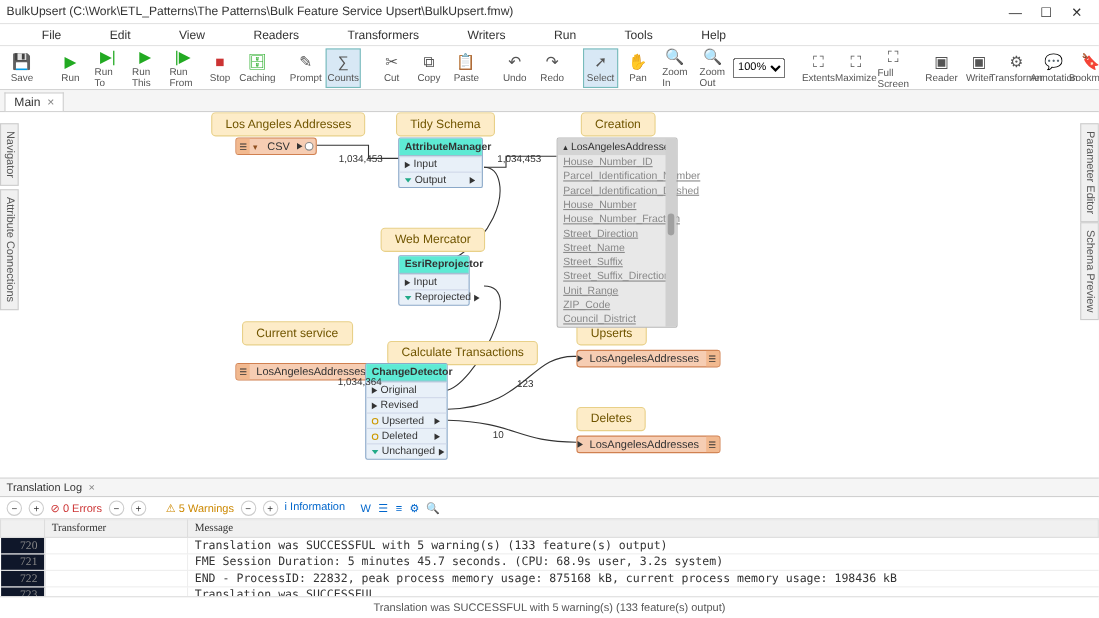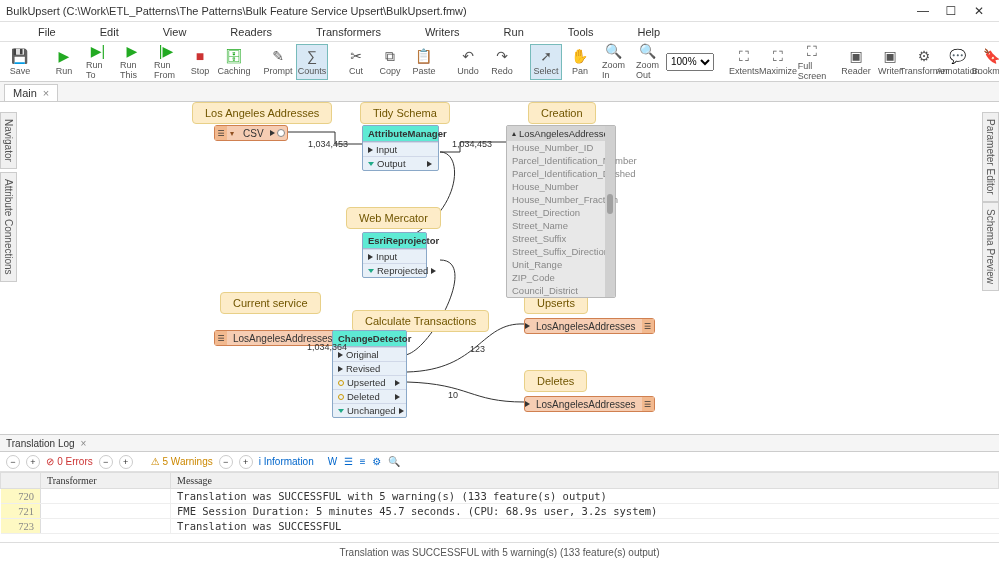--- a/index.html
+++ b/index.html
@@ -40,40 +40,40 @@
 .xform .hdr { background:#5eead4; padding:2px 5px; font-weight:700; border-bottom:1px solid #a8b8d0; display:flex; align-items:center; gap:3px; }
 .xform .row { padding:1px 5px; display:flex; align-items:center; gap:3px; border-top:1px solid #d0d8e8; }
 .xform .row .pout { margin-left:auto; width:6px; height:6px; font-size:7px; }
 .plug { display:inline-block; width:0; height:0; border-top:3px solid transparent; border-bottom:3px solid transparent; }
 .plug.in { border-left:5px solid #333; }
 .plug.out { border-left:5px solid #333; }
 .plug.green { border-left-color:#2a8; }
 
 .schema { position:absolute; background:#e8e8e8; border:1px solid #b8b8b8; border-radius:2px; font-size:9.5px; width:110px; }
 .schema .hdr { background:#d4d4d4; padding:2px 5px; display:flex; align-items:center; gap:3px; }
-.schema .row { padding:1px 5px; color:#888; display:flex; align-items:center; gap:3px; }
+.schema .row { padding:1px 5px; color:#888; display:flex; align-items:center; gap:3px;text-decoration:underline; }
 .schema .scroll { position:absolute; right:0; top:0; bottom:0; width:10px; background:#d0d0d0; border-radius:0 2px 2px 0; }
 .schema .scroll::after { content:""; position:absolute; left:2px; right:2px; top:40%; height:20px; background:#a0a0a0; border-radius:3px; }
 
 svg.wires { position:absolute; left:0; top:0; width:100%; height:100%; pointer-events:none; }
 svg.wires path { fill:none; stroke:#333; stroke-width:1; }
 .cnt { position:absolute; font-size:9px; color:#333; }
 
 .logtab { height:18px; background:#f5f5f5; border-top:1px solid #ccc; border-bottom:1px solid #ccc; display:flex; align-items:center; padding:0 6px; font-size:10px; gap:6px; }
 .logtab .cl { color:#888; cursor:pointer; }
 .logtb { height:20px; background:#fff; display:flex; align-items:center; padding:0 6px; gap:6px; font-size:10px; border-bottom:1px solid #e0e0e0; }
 .logtb .b { width:14px; height:14px; border:1px solid #ccc; display:flex; align-items:center; justify-content:center; cursor:pointer; font-size:9px; border-radius:7px; }
 .logtb .errs { color:#c33; }
 .logtb .warns { color:#c80;margin-left:12px; }
 .logtb .info { color:#06c; }
 .loggrid { height:72px; background:#fff; overflow:hidden; position:relative; }
 .loggrid table { width:100%; border-collapse:collapse; font-family:"Consolas",monospace; font-size:10.5px; }
 .loggrid th { background:#f0f0f0; border:1px solid #ddd; padding:2px 6px; text-align:left; font-weight:normal; font-size:10px; font-family:"Segoe UI"; }
 .loggrid td { border-bottom:1px solid #eee; padding:1px 6px; }
-.loggrid td.rn { background:#fef9c3; text-align:right; width:40px; color:#888; border-right:1px solid #ddd; font-family:"Segoe UI"; }
+.loggrid td.rn { background:#0f172a; text-align:right; width:40px; color:#888; border-right:1px solid #ddd; font-family:"Segoe UI"; }
 .loggrid td.tr { width:130px; border-right:1px solid #eee; }
 .vp { height:18px; background:#f5f5f5; border-top:1px solid #ccc; padding:2px 6px; font-size:10px; }
 .status { position:absolute; bottom:0; left:0; right:0; height:20px; background:#fff; border-top:1px solid #ddd; display:flex; align-items:center; justify-content:center; font-size:10px; color:#555; }
 </style>
 </head>
 <body>
 
 <div class="titlebar">
   <span class="title">BulkUpsert (C:\Work\ETL_Patterns\The Patterns\Bulk Feature Service Upsert\BulkUpsert.fmw)</span>
   <span class="winbtn">—</span>
@@ -383,20 +383,25 @@
           <td class="rn">720</td>
           <td class="tr"></td>
           <td>Translation was SUCCESSFUL with 5 warning(s) (133 feature(s) output)</td>
         </tr>
         <tr>
           <td class="rn">721</td>
           <td class="tr"></td>
           <td>FME Session Duration: 5 minutes 45.7 seconds. (CPU: 68.9s user, 3.2s system)</td>
         </tr>
         <tr>
+          <td class="rn">722</td>
+          <td class="tr"></td>
+          <td>END - ProcessID: 22832, peak process memory usage: 875168 kB, current process memory usage: 198436 kB</td>
+        </tr>
+        <tr>
           <td class="rn">723</td>
           <td class="tr"></td>
           <td>Translation was SUCCESSFUL</td>
         </tr>
       </tbody>
   </table>
 </div>
 <div class="vp">Visual Preview</div>
 <div class="status">Translation was SUCCESSFUL with 5 warning(s) (133 feature(s) output)</div>
 

